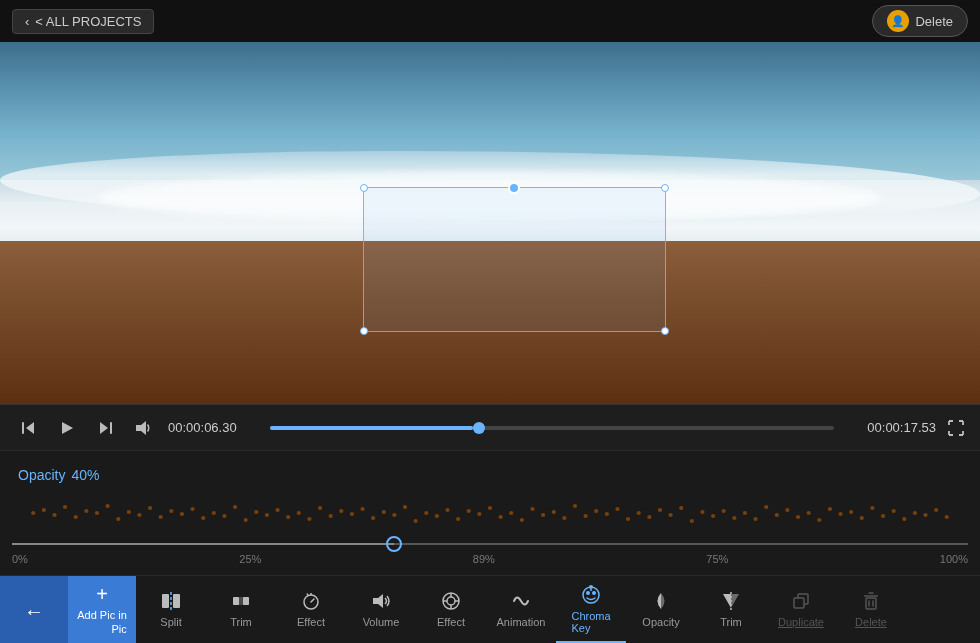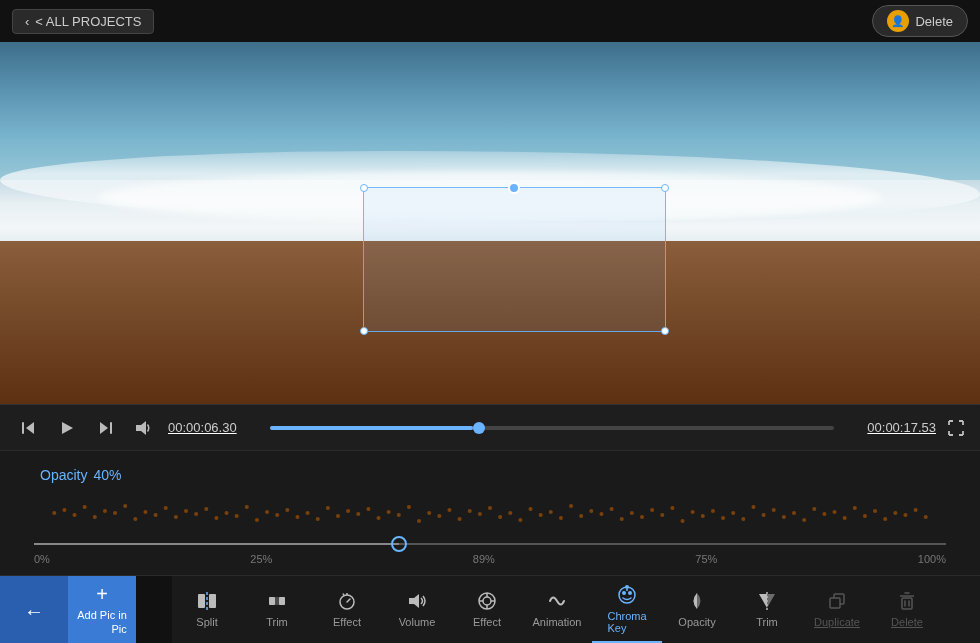--- a/index.html
+++ b/index.html
@@ -109,21 +109,20 @@
     
     .playback-bar {
       background: #1e1e1e;
       height: 46px;
       display: flex;
       align-items: center;
       padding: 0 16px;
       gap: 12px;
       flex-shrink: 0;
       border-top: 1px solid #333;
-      text-decoration: underline;
     }
     .ctrl-btn {
       background: none;
       border: none;
       color: #ccc;
       cursor: pointer;
       font-size: 16px;
       padding: 2px 4px;
       display: flex;
       align-items: center;
@@ -166,21 +165,21 @@
       background: none;
       border: none;
       color: #ccc;
       cursor: pointer;
       font-size: 14px;
     }
 
     
     .opacity-panel {
       background: #1a1a1a;
-      padding: 16px 34px 10px;
+      padding: 16px 12px 10px;
       flex-shrink: 0;
       border-top: 1px solid #2a2a2a;
     }
     .opacity-header {
       font-size: 14px;
       color: #ddd;
       margin-bottom: 12px;
     }
     .opacity-header span {
       margin-left: 6px;
@@ -264,21 +263,20 @@
       text-align: right;
       line-height: 1.3;
       margin-top: 2px;
     }
     .tools-row {
       display: flex;
       align-items: flex-start;
       flex: 1;
       overflow-x: auto;
       background: #1a1a1a;
-      margin-left: 36px;
     }
     .tool-item {
       display: flex;
       flex-direction: column;
       align-items: center;
       justify-content: center;
       min-width: 70px;
       height: 100%;
       cursor: pointer;
       gap: 4px;

